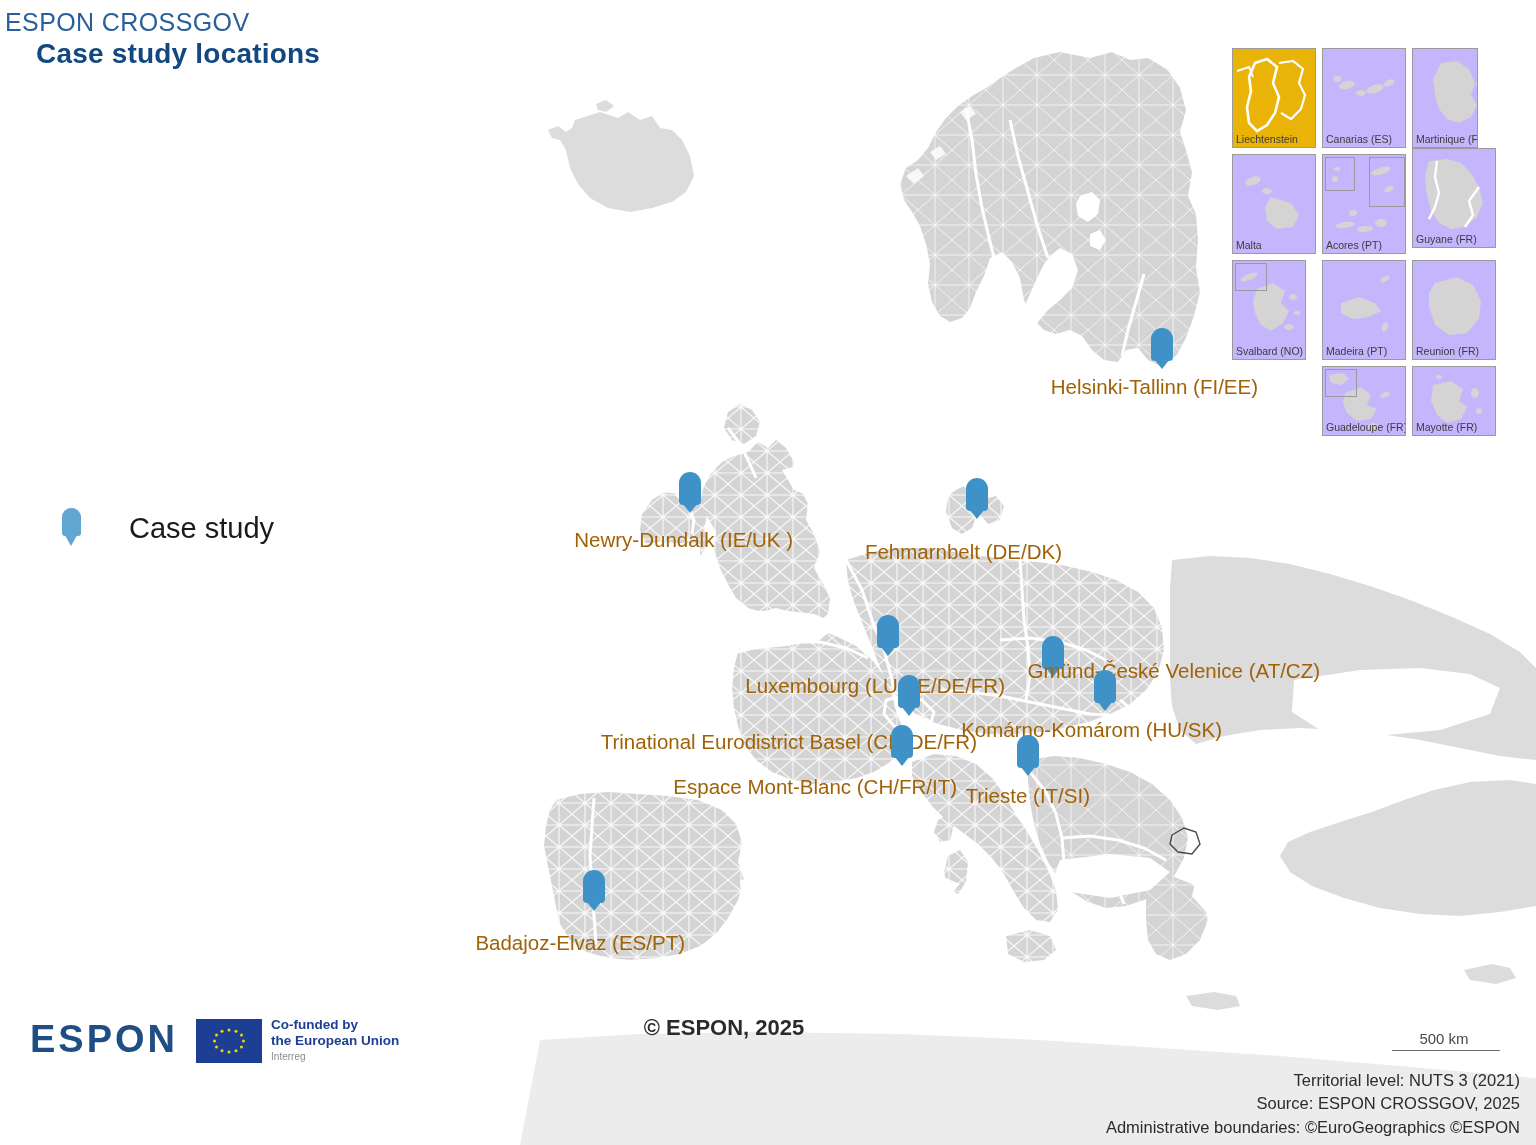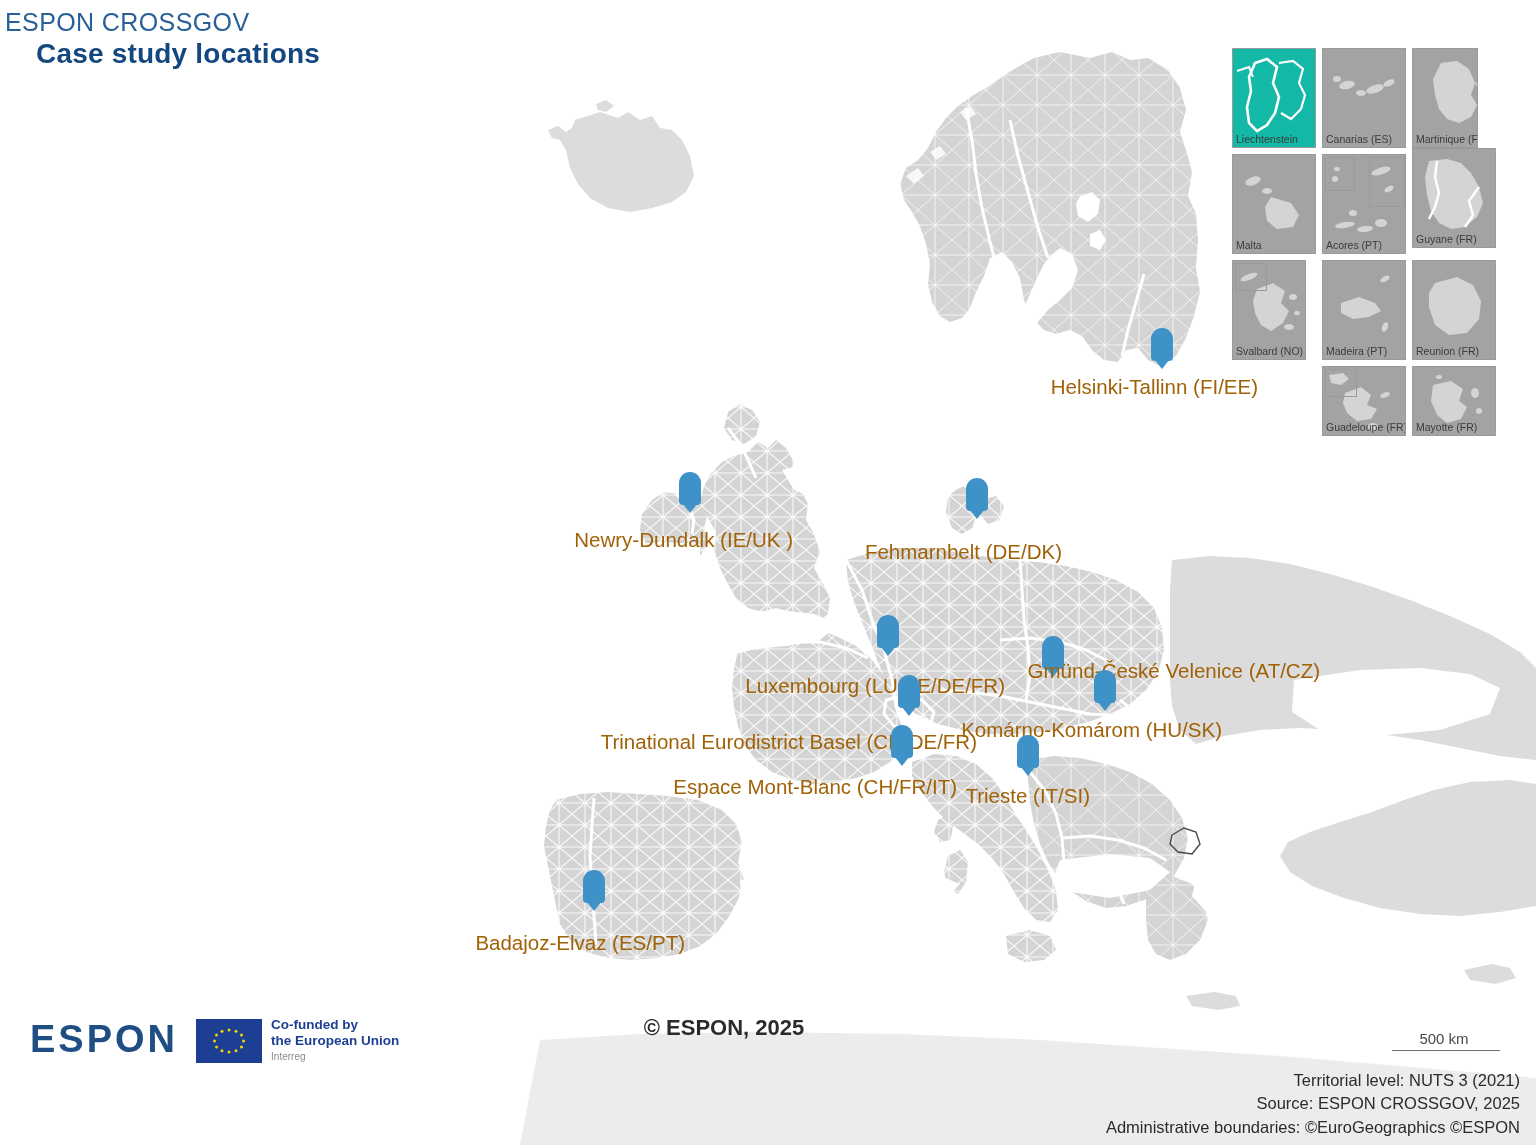--- a/index.html
+++ b/index.html
@@ -56,24 +56,24 @@
     border-top:14px solid #3f92c8;
   }
   .map-label {
     position:absolute; font-size:20.5px; color:#a16207; white-space:nowrap;
   }
   .map-label.r { transform:translateX(-100%); }
 
   
   #insets { position:absolute; left:1232px; top:48px; }
   .inset {
-    position:absolute; border:1px solid #9a9a9a; background:#a3a3a3;
+    position:absolute; border:1px solid #9a9a9a; background:#c4b5fd;
     overflow:hidden;
   }
-  .inset.shaded { background:#14b8a6; }
+  .inset.shaded { background:#eab308; }
   .inset-label {
     position:absolute; left:3px; bottom:1px; font-size:10.5px; color:#3b3b3b;
     white-space:nowrap; line-height:1.1;
   }
   .inset svg { position:absolute; left:0; top:0; }
   .subbox { position:absolute; border:1px solid #9a9a9a; }
 
   
   #map-copyright {
     position:absolute; left:724px; top:1028px; transform:translate(-50%,-50%);
@@ -304,20 +304,27 @@
                L1054 876 Z"></path>
 
       <path d="M1196 880 L1240 872 L1276 874 L1294 888 L1280 906 L1244 916 L1206 912
                L1192 896 Z"></path>
 
       <path d="M1294 680 L1360 670 L1420 668 L1470 674 L1500 688 L1490 714 L1440 730
                L1376 736 L1320 730 L1292 712 Z"></path>
     </g>
   </svg>
 
+  <div id="legend">
+    <div class="pin">
+      <div class="pin-body"></div>
+        <div class="pin-tip"></div>
+    </div>
+    <div id="legend-label">Case study</div>
+  </div>
 
   <div id="case-study-layer">
       <div class="map-pin" style="left: 1162px; top: 368px;">
         <div class="mp"></div>
         <div class="mt"></div>
       </div>
       <div class="map-label r" style="left: 1258px; top: 375px;">Helsinki-Tallinn (FI/EE)</div>
       <div class="map-pin" style="left: 690px; top: 512px;">
         <div class="mp"></div>
         <div class="mt"></div>

